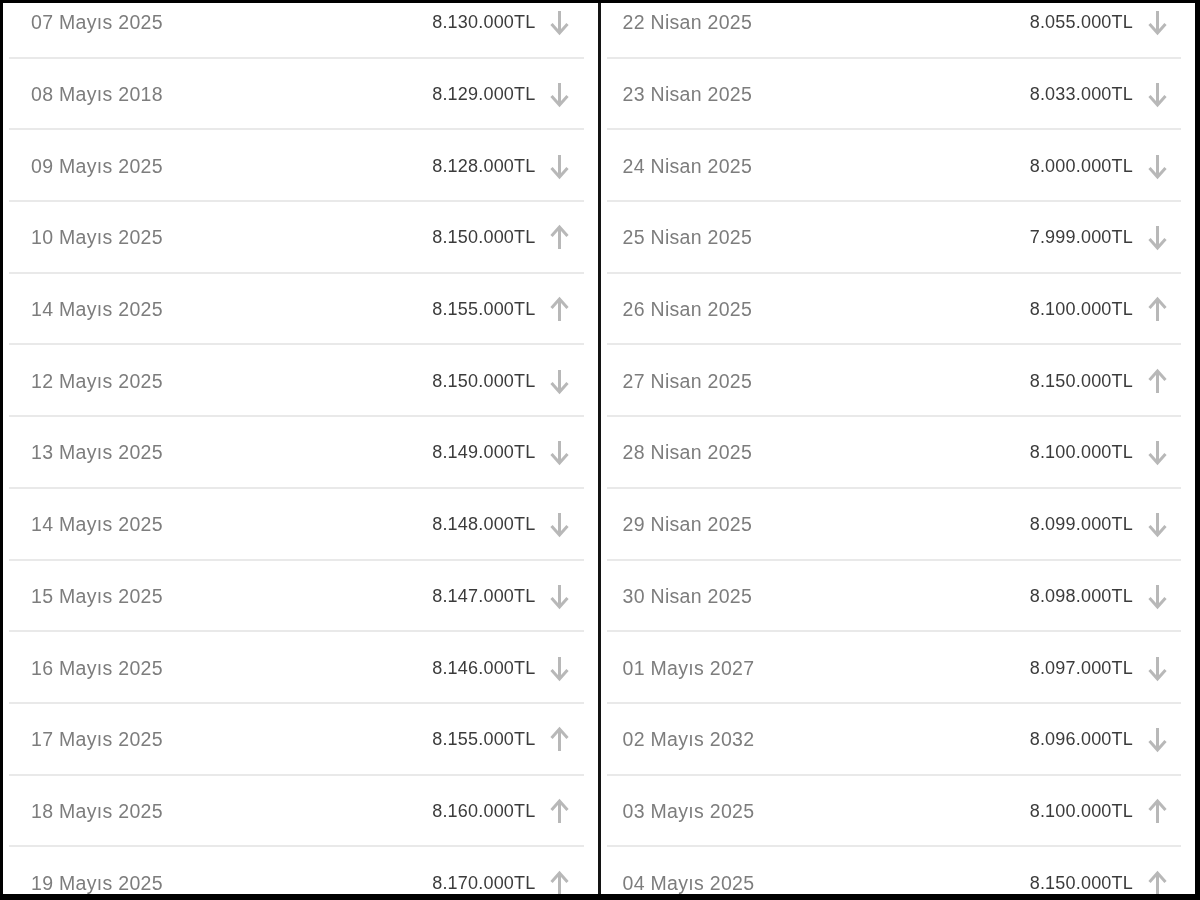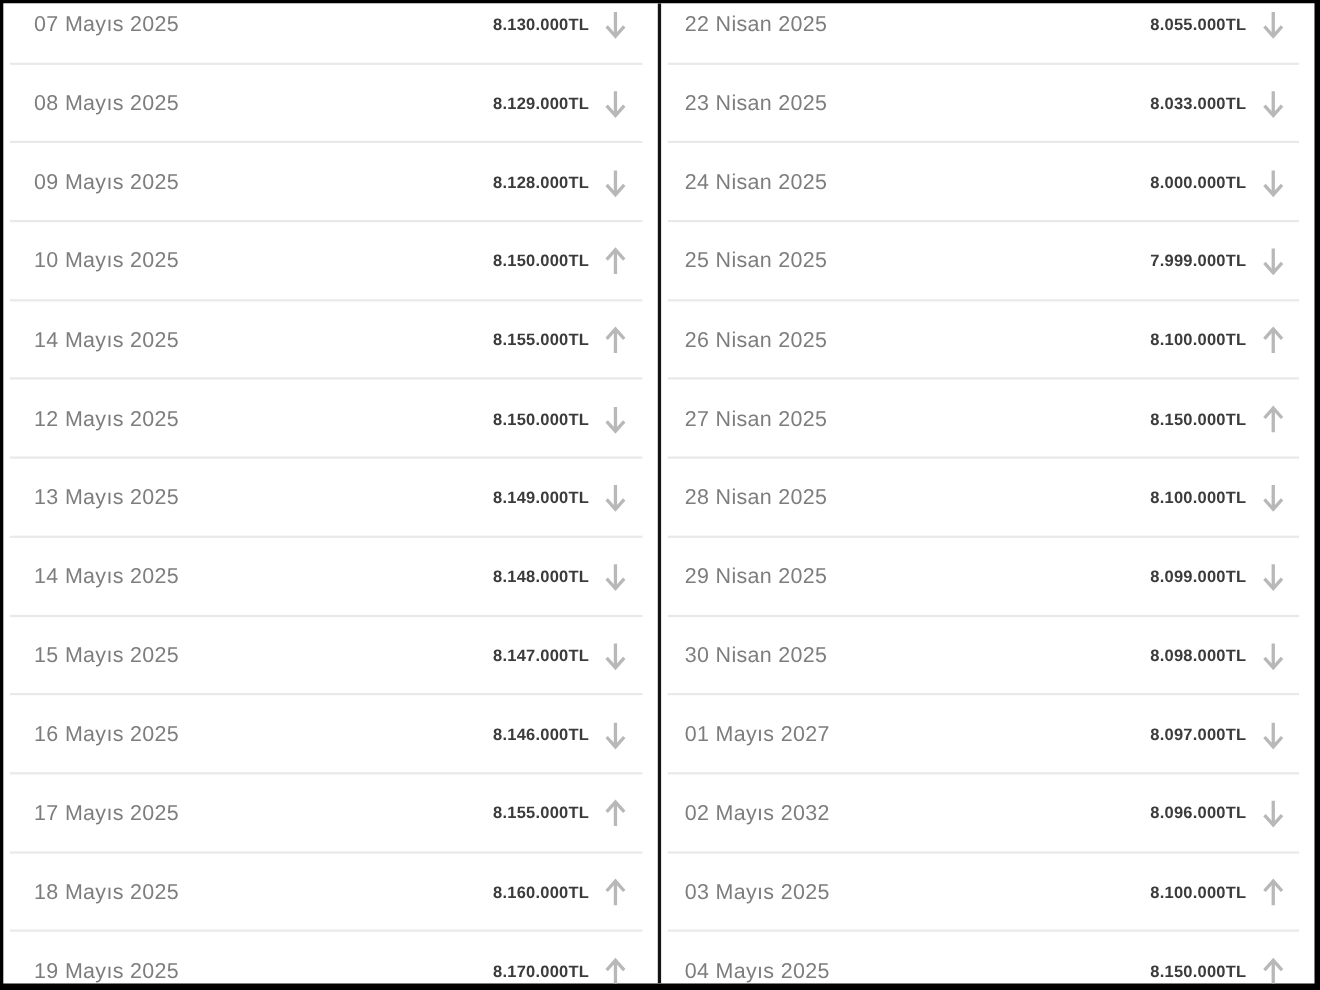--- a/index.html
+++ b/index.html
@@ -58,22 +58,22 @@
     background:var(--row-divider);
   }
   .date{
     font-size:19.5px;
     color:var(--date-color);
     letter-spacing:0.3px;
     white-space:nowrap;
   }
   .price{
     margin-left:auto;
-    font-weight:700;
-    font-size:15px;
+    font-weight:400;
+    font-size:18px;
     color:var(--price-color);
     letter-spacing:0.2px;
     white-space:nowrap;
   }
   .arrow{
     flex:0 0 48px;
     width:48px;
     display:flex;
     justify-content:center;
     align-items:center;
@@ -99,21 +99,21 @@
     <span class="price">8.130.000TL</span>
     <span class="arrow down">
       <svg viewBox="0 0 23 27" aria-hidden="true">
         <line x1="11.5" y1="2" x2="11.5" y2="22"></line>
         <polyline points="3.5,15 11.5,24 19.5,15"></polyline>
       </svg>
     </span>
   </div>
 
   <div class="row">
-    <span class="date">08 Mayıs 2025</span>
+    <span class="date">08 Mayıs 2018</span>
     <span class="price">8.129.000TL</span>
     <span class="arrow down">
       <svg viewBox="0 0 23 27" aria-hidden="true">
         <line x1="11.5" y1="2" x2="11.5" y2="22"></line>
         <polyline points="3.5,15 11.5,24 19.5,15"></polyline>
       </svg>
     </span>
   </div>
 
   <div class="row">

